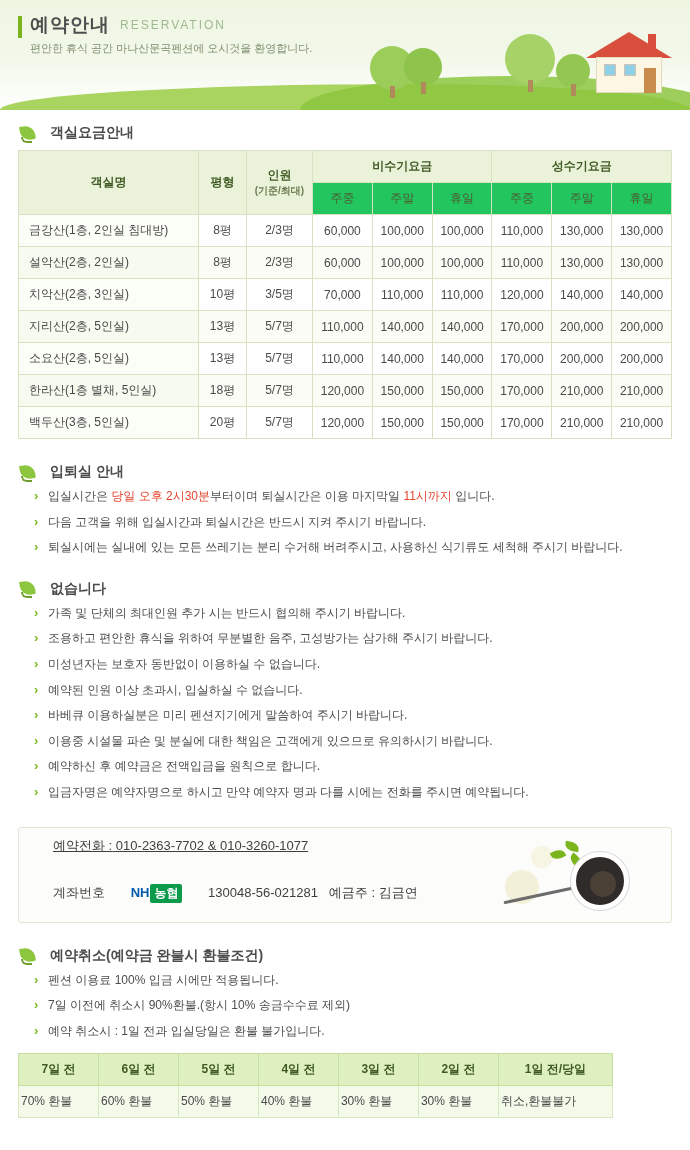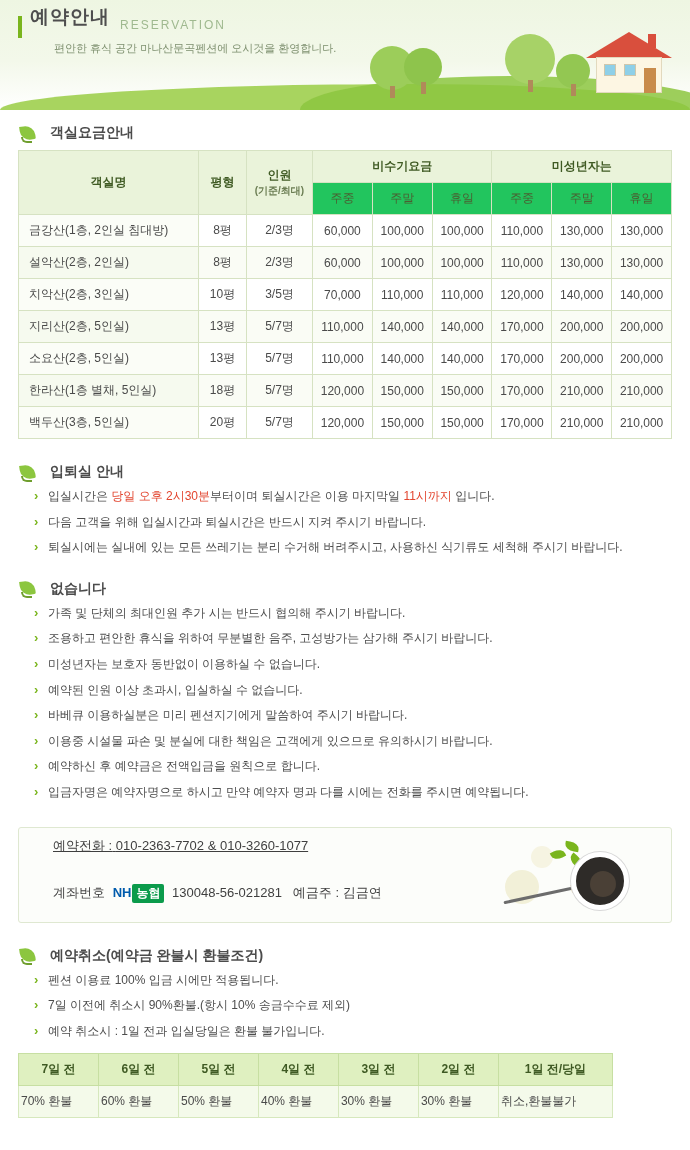--- a/index.html
+++ b/index.html
@@ -17,30 +17,30 @@
     position: relative;
     height: 110px;
     background: linear-gradient(to bottom, #eef6e2 0%, #f3f8ea 55%, #ffffff 100%);
     overflow: hidden;
   }
   .header-bar {
     position: absolute; left: 18px; top: 16px; width: 4px; height: 22px;
     background: #7ab51d;
   }
   .header-title {
-    position: absolute; left: 30px; top: 4px;
+    position: absolute; left: 30px; top: 12px;
     font-size: 19px; font-weight: bold; color: #4e4e4e; letter-spacing: 1px;
   }
   .header-sub {
     position: absolute; left: 120px; top: 18px;
     font-size: 12px; color: #9fb98f; letter-spacing: 2px;
   }
   .header-desc {
     position: absolute; left: 30px; top: 41px;
-    font-size: 11px; color: #7d8f6e; margin-left: 24px;
+    font-size: 11px; color: #7d8f6e;
   }
   
   .hill {
     position: absolute; left: 0; bottom: 0; width: 690px; height: 26px;
     background: #a8d45f;
     border-radius: 60% 40% 0 0 / 100% 100% 0 0;
   }
   .hill2 {
     position: absolute; left: 300px; bottom: 0; width: 420px; height: 34px;
     background: #8cc63f;
@@ -135,21 +135,21 @@
   
   .contact {
     position: relative; margin: 26px 18px 0 18px; width: 654px; height: 96px;
     border: 1px solid #dfe8d1; background: #fcfdfa;
     border-radius: 3px; overflow: hidden;
   }
   .contact .line { position: absolute; font-size: 13px; color: #3f3f3f; }
   .c1 { left: 34px; top: 9px; text-decoration: underline; }
   .c2 { left: 34px; top: 56px; }
   .nh {
-    display: inline-block; vertical-align: middle; margin: 0 4px;
+    display: inline-block; vertical-align: middle; margin: 0 22px;
     font-weight: bold; font-size: 13px; color: #005bac;
   }
   .nh .nh-g {
     display: inline-block; background: #0b9b4b; color: #fff;
     padding: 1px 4px; border-radius: 2px; font-size: 12px; margin-left: 1px;
   }
   .coffee {
     position: absolute; right: 24px; top: 12px; width: 150px; height: 74px;
   }
   .cup {
@@ -240,21 +240,21 @@
       <table class="price">
         <thead>
           <tr>
             <th rowspan="2" style="width:180px;">객실명</th>
             <th rowspan="2" style="width:48px;">평형</th>
             <th rowspan="2" style="width:66px;">
               <span>인원</span>
               <span class="tiny">(기준/최대)</span>
             </th>
             <th colspan="3">비수기요금</th>
-            <th colspan="3">미성년자는</th>
+            <th colspan="3">성수기요금</th>
           </tr>
           <tr>
             <th class="sub">주중</th>
             <th class="sub">주말</th>
             <th class="sub">휴일</th>
             <th class="sub">주중</th>
             <th class="sub">주말</th>
             <th class="sub">휴일</th>
           </tr>
         </thead>

